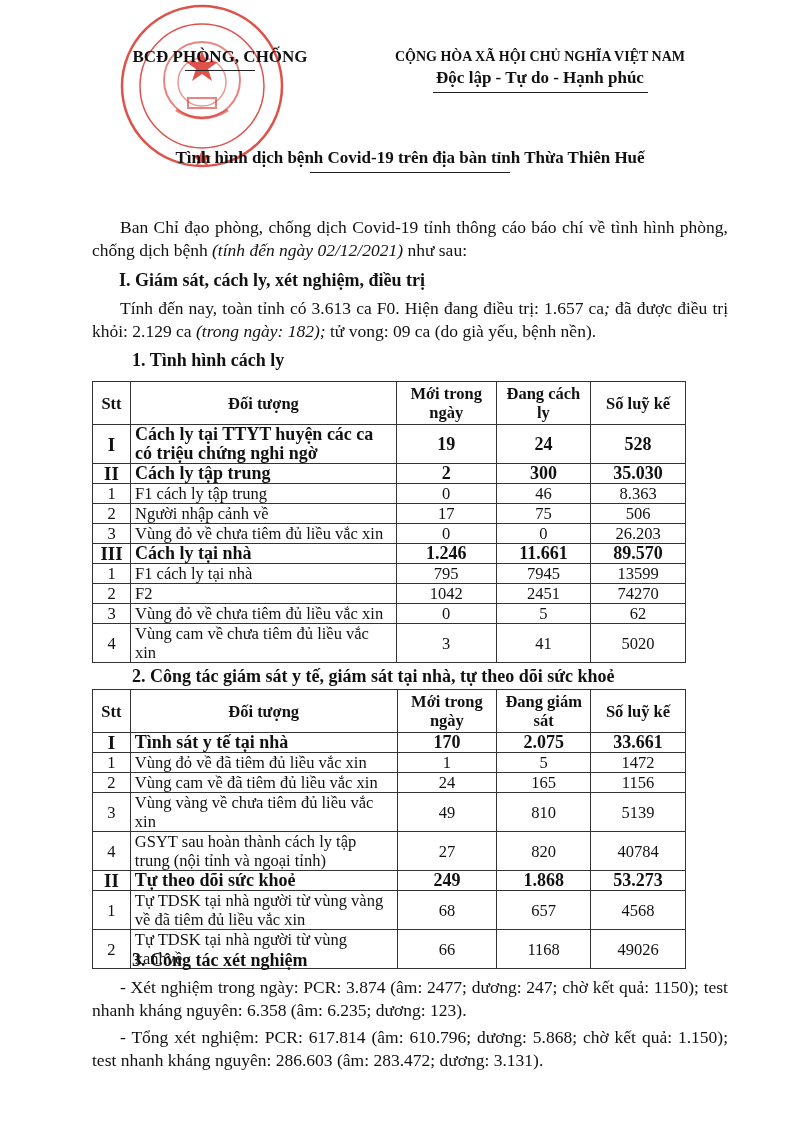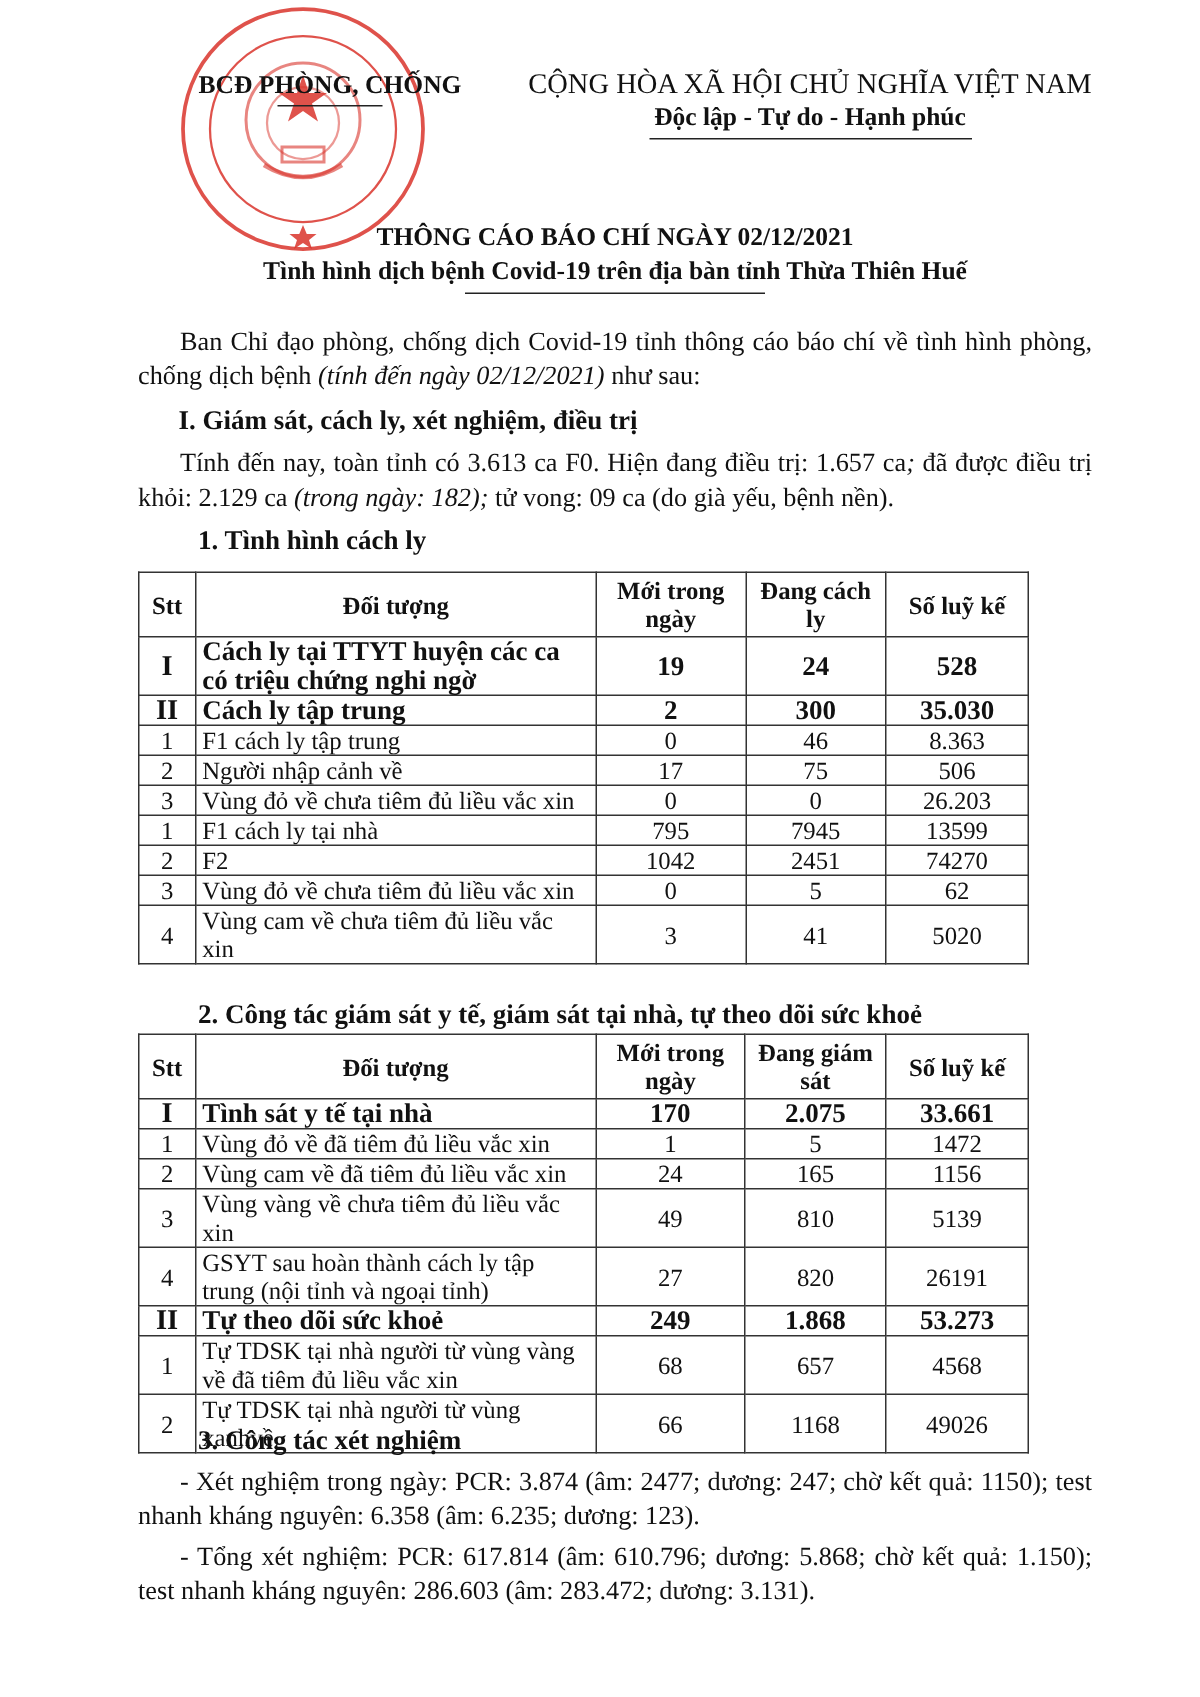--- a/index.html
+++ b/index.html
@@ -5,21 +5,21 @@
   html, body { margin: 0; padding: 0; background: #ffffff; }
   body { width: 800px; height: 1131px; position: relative; overflow: hidden;
          font-family: "Liberation Serif", "DejaVu Serif", serif; color: #111; }
   .abs { position: absolute; }
   .hdr-left { left: 70px; top: 46px; width: 300px; text-align: center; font-size: 17px; line-height: 21px; }
   .hdr-left .l1 { font-weight: normal; }
   .hdr-left .l2, .hdr-left .l3 { font-weight: bold; }
   .hdr-left .rule { width: 70px; height: 1px; background: #222; margin: 3px auto 0; }
   .seal { left: 118px; top: 2px; width: 168px; height: 168px; }
   .hdr-right { left: 350px; top: 46px; width: 380px; text-align: center; }
-  .hdr-right .l1 { font-weight: normal; font-size: 19px; line-height: 21px; }
+  .hdr-right .l1 { font-weight: bold; font-size: 14px; line-height: 21px; }
   .hdr-right .l2 { font-weight: bold; font-size: 17px; line-height: 21px; }
   .hdr-right .rule { width: 215px; height: 1px; background: #222; margin: 4px auto 0; }
   .hdr-right .date { font-style: italic; font-size: 17px; margin-top: 20px; }
   .title { left: 60px; width: 700px; top: 146px; text-align: center; font-weight: bold; font-size: 17px; line-height: 23px; }
   .title .uline { width: 200px; height: 1px; background: #222; margin: 3px 0 0 250px; }
   .body-text { left: 92px; width: 636px; font-size: 17.5px; line-height: 23px; text-align: justify; }
   .indent { text-indent: 28px; }
   .sec-h { left: 120px; font-weight: bold; font-size: 18px; }
   table.data { position: absolute; left: 92px; width: 594px; border-collapse: collapse; font-size: 16.5px; }
   table.data td, table.data th { border: 1px solid #333; padding: 0 4px; line-height: 19px; }
@@ -53,21 +53,20 @@
   <div class="rule"></div>
 </div>
 
 <div class="abs hdr-right">
   <div class="l1">CỘNG HÒA XÃ HỘI CHỦ NGHĨA VIỆT NAM</div>
   <div class="l2">Độc lập - Tự do - Hạnh phúc</div>
   <div class="rule"></div>
 </div>
 
 <div class="abs title">
-  <div>THÔNG CÁO BÁO CHÍ NGÀY 02/12/2021</div>
   <div>Tình hình dịch bệnh Covid-19 trên địa bàn tỉnh Thừa Thiên Huế</div>
   <div class="uline"></div>
 </div>
 
 <div class="abs body-text indent" style="top:216px;">
   <span>Ban Chỉ đạo phòng, chống dịch Covid-19 tỉnh thông cáo báo chí về tình hình phòng, chống dịch bệnh </span><i>(tính đến ngày 02/12/2021)</i><span> như sau:</span>
 </div>
 
 <div class="abs sec-h" style="top:270px; left:119px;">I. Giám sát, cách ly, xét nghiệm, điều trị</div>
 
@@ -123,20 +122,27 @@
         <td class="c">75</td>
         <td class="c">506</td>
       </tr>
       <tr>
         <td class="stt">3</td>
         <td>Vùng đỏ về chưa tiêm đủ liều vắc xin</td>
         <td class="c">0</td>
         <td class="c">0</td>
         <td class="c">26.203</td>
       </tr>
+      <tr class="bold">
+        <td class="stt">III</td>
+        <td>Cách ly tại nhà</td>
+        <td class="c">1.246</td>
+        <td class="c">11.661</td>
+        <td class="c">89.570</td>
+      </tr>
       <tr>
         <td class="stt">1</td>
         <td>F1 cách ly tại nhà</td>
         <td class="c">795</td>
         <td class="c">7945</td>
         <td class="c">13599</td>
       </tr>
       <tr>
         <td class="stt">2</td>
         <td>F2</td>
@@ -207,21 +213,21 @@
         <td>Vùng vàng về chưa tiêm đủ liều vắc xin</td>
         <td class="c">49</td>
         <td class="c">810</td>
         <td class="c">5139</td>
       </tr>
       <tr>
         <td class="stt">4</td>
         <td>GSYT sau hoàn thành cách ly tập trung (nội tỉnh và ngoại tỉnh)</td>
         <td class="c">27</td>
         <td class="c">820</td>
-        <td class="c">26191</td>
+        <td class="c">40784</td>
       </tr>
       <tr class="bold">
         <td class="stt">II</td>
         <td>Tự theo dõi sức khoẻ</td>
         <td class="c">249</td>
         <td class="c">1.868</td>
         <td class="c">53.273</td>
       </tr>
       <tr>
         <td class="stt">1</td>

